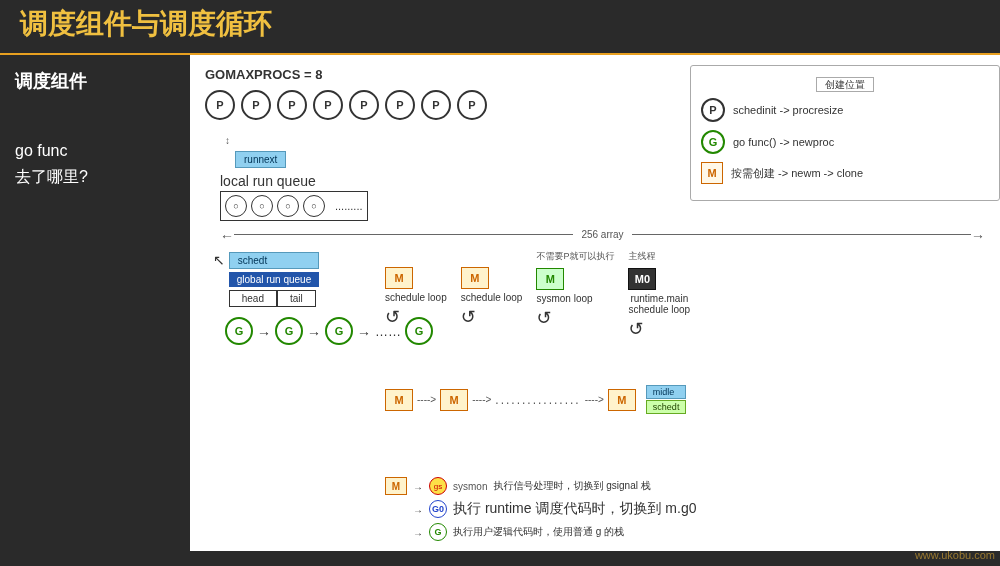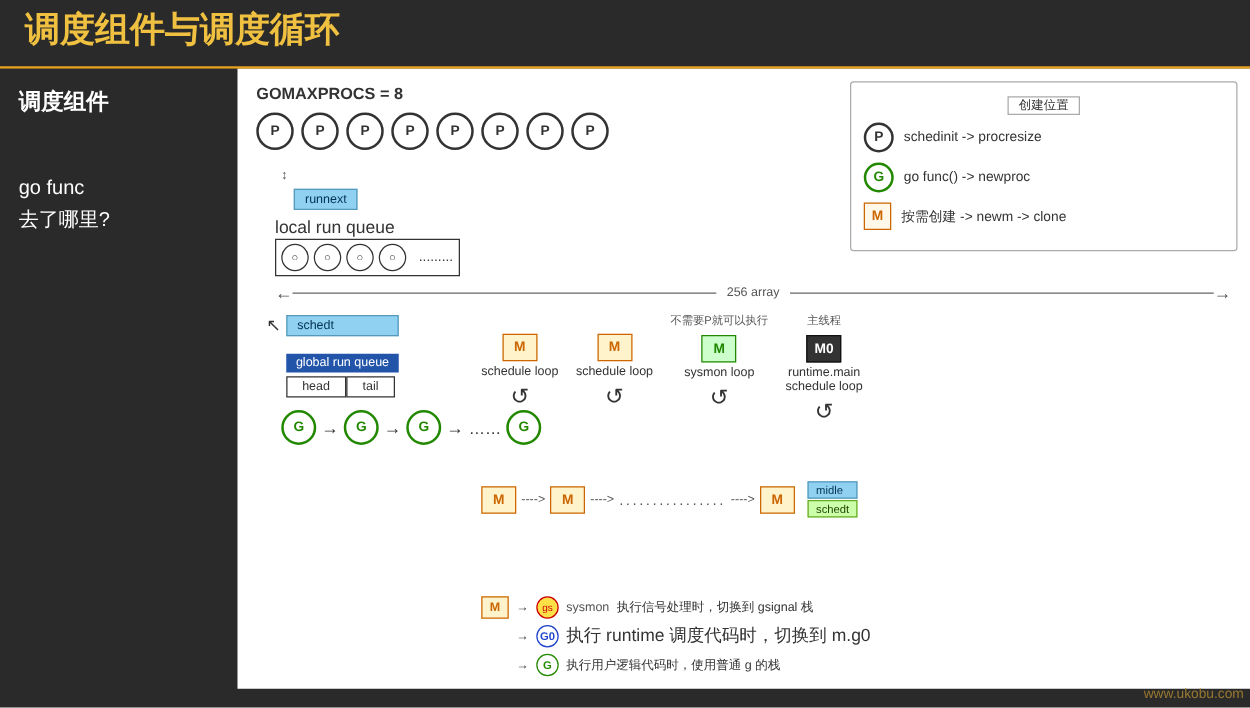--- a/index.html
+++ b/index.html
@@ -163,21 +163,20 @@
       color: #003355;
       margin-bottom: 2px;
     }
     .global-queue-box {
       display: inline-block;
       background: #2255aa;
       color: white;
       padding: 2px 8px;
       font-size: 10px;
       margin-bottom: 2px;
-      margin-top: 11px;
     }
     .head-tail-row {
       display: flex;
       gap: 0;
     }
     .head-box, .tail-box {
       border: 1.5px solid #333;
       padding: 2px 12px;
       font-size: 10px;
       color: #333;
@@ -210,21 +209,21 @@
     }
     .g-dots {
       font-size: 13px;
       color: #333;
     }
 
     
     .right-info-panel {
       position: absolute;
       top: 10px;
-      right: 10px;
+      right: 0;
       width: 310px;
       border: 1.5px solid #aaa;
       border-radius: 3px;
       padding: 8px 10px;
       background: white;
     }
     .creation-row {
       display: flex;
       align-items: center;
       gap: 8px;
@@ -258,21 +257,21 @@
       flex-shrink: 0;
     }
     .creation-text {
       font-size: 11px;
       color: #333;
     }
 
     .sched-item {
       display: flex;
       flex-direction: column;
-      align-items: center;
+      align-items: flex-start;
       gap: 3px;
     }
     .sched-item-label {
       font-size: 10px;
       color: #333;
       text-align: center;
     }
     .m-square {
       width: 28px;
       height: 22px;

